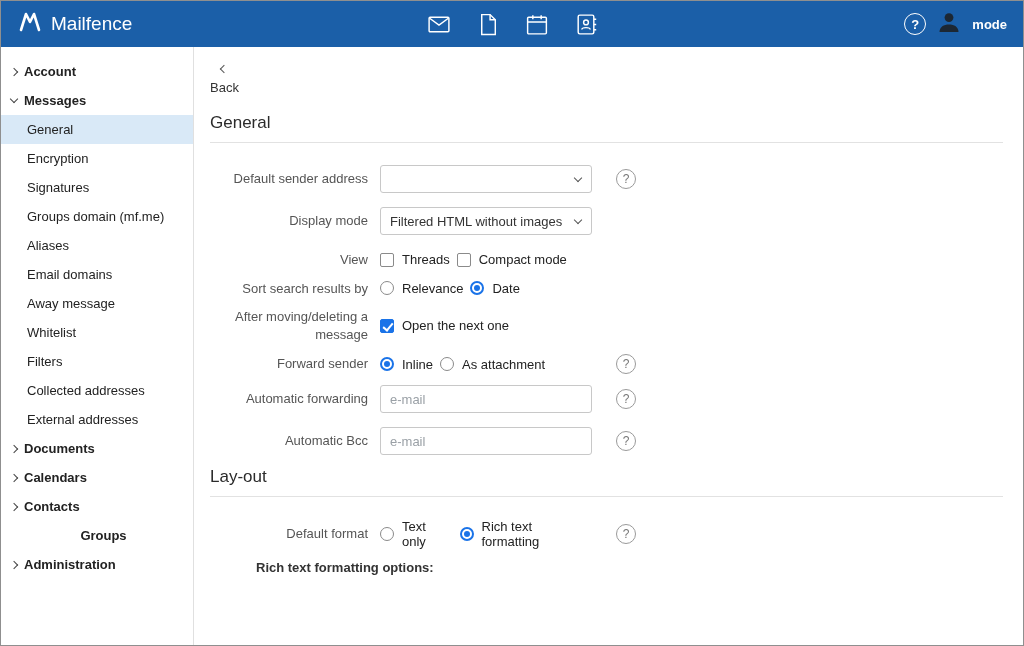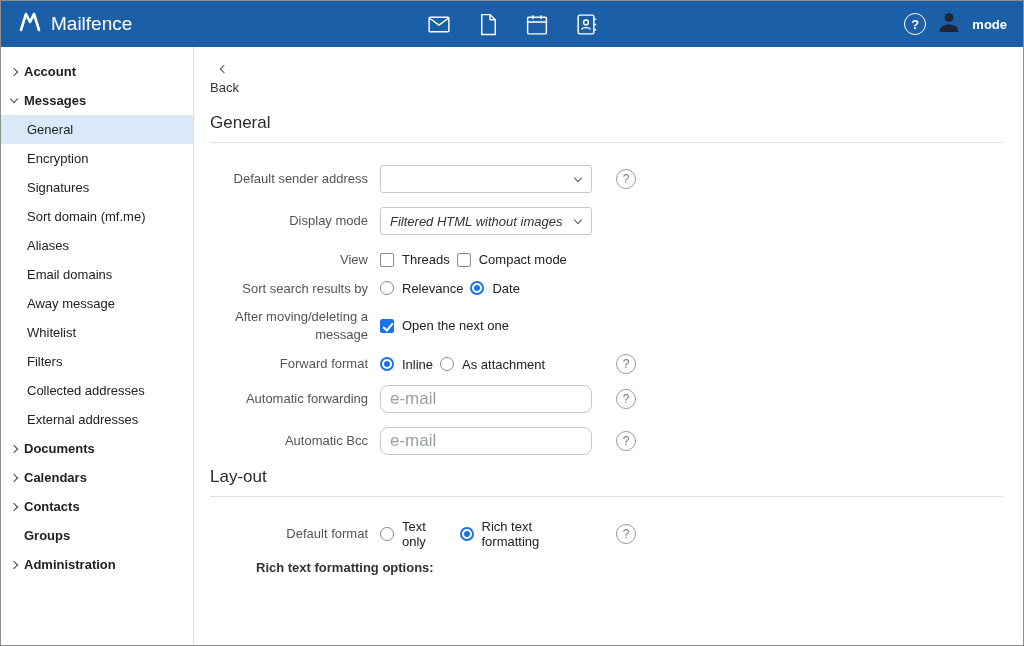--- a/index.html
+++ b/index.html
@@ -17,40 +17,40 @@
   .center-icons{position:absolute;left:50%;transform:translateX(-50%);display:flex;gap:23px;align-items:center;}
   .icon-btn{width:26px;height:26px;display:flex;align-items:center;justify-content:center;cursor:pointer;}
   .top-right{margin-left:auto;display:flex;align-items:center;gap:11px;}
   .help-round{width:22px;height:22px;border:1.5px solid #fff;border-radius:50%;display:flex;align-items:center;justify-content:center;font-size:13px;font-weight:bold;cursor:pointer;}
   .username{font-weight:bold;font-size:13px;}
 
   
   .main{flex:1;display:flex;min-height:0;}
   .sidebar{width:193px;border-right:1px solid #e0e0e0;padding-top:10px;flex-shrink:0;font-size:13px;color:#222;overflow:hidden;}
   .side-top{display:flex;align-items:center;gap:7px;padding:7px 10px;font-weight:bold;cursor:pointer;}
-  .side-top.no-chev{padding-left:23px;}
+  .side-top.no-chev{padding-left:23px;justify-content:center;}
   .side-sub{padding:7px 10px 7px 26px;cursor:pointer;}
   .side-sub.selected{background:var(--selected-bg);}
   .chev{width:6px;height:6px;border-right:1.4px solid #444;border-bottom:1.4px solid #444;display:inline-block;flex-shrink:0;}
   .chev.right{transform:rotate(-45deg);}
   .chev.down{transform:rotate(45deg);margin-top:-3px;}
   .chev.left{transform:rotate(135deg);border-color:#555;}
 
   
   .content{flex:1;padding:13px 20px 0 16px;overflow:hidden;font-size:13px;color:#333;}
   .back{display:inline-flex;align-items:center;gap:8px;cursor:pointer;margin-bottom:18px;color:#333;flex-direction:column;}
   .sec-h{font-size:17px;font-weight:400;color:#2b2b2b;margin-bottom:9px;}
   .sec-hr{border:none;border-top:1px solid #e2e2e2;margin:0 0 22px 0;}
   .row{display:flex;align-items:center;margin-bottom:14px;}
   .row.tight{margin-bottom:11px;}
   .row-label{width:170px;flex-shrink:0;text-align:right;padding-right:12px;color:#555;line-height:1.35;}
   .ctl{width:212px;flex-shrink:0;}
-  .selectbox{height:28px;border:1px solid #c8c8c8;border-radius:3px;display:flex;align-items:center;padding:0 26px 0 9px;position:relative;cursor:pointer;background:#fff;color:#333;white-space:nowrap;overflow:hidden;font-style:italic;}
+  .selectbox{height:28px;border:1px solid #c8c8c8;border-radius:3px;display:flex;align-items:center;padding:0 26px 0 9px;position:relative;cursor:pointer;background:#fff;color:#333;white-space:nowrap;overflow:hidden;}
   .sel-chev{position:absolute;right:10px;top:9px;width:6px;height:6px;border-right:1.4px solid #555;border-bottom:1.4px solid #555;transform:rotate(45deg);}
-  .textinput{width:212px;height:28px;border:1px solid #c8c8c8;border-radius:8px;padding:0 9px;font:inherit;font-size:17px;color:#333;outline:none;}
+  .textinput{width:212px;height:28px;border:1px solid #c8c8c8;border-radius:3px;padding:0 9px;font:inherit;font-size:13px;color:#333;outline:none;}
   .textinput::placeholder{color:#9aa0a6;}
   .opts{display:flex;flex-direction:row;gap:7px;}
   .opt{display:flex;align-items:center;gap:8px;cursor:pointer;}
   .cb{width:14px;height:14px;border:1px solid #8a8a8a;border-radius:2px;background:#fff;position:relative;flex-shrink:0;}
   .cb.checked{background:var(--accent);border-color:var(--accent);}
   .cb.checked::after{content:"";position:absolute;left:4px;top:1px;width:4px;height:8px;border:solid #fff;border-width:0 2px 2px 0;transform:rotate(40deg);}
   .rd{width:14px;height:14px;border:1px solid #8a8a8a;border-radius:50%;background:#fff;position:relative;flex-shrink:0;}
   .rd.checked{border:2px solid var(--accent);}
   .rd.checked::after{content:"";position:absolute;left:2px;top:2px;width:6px;height:6px;border-radius:50%;background:var(--accent);}
   .opt-label{color:#222;}
@@ -124,21 +124,21 @@
         <span class="chev right"></span>
         <span>Account</span>
       </div>
       <div class="side-top">
         <span class="chev down"></span>
         <span>Messages</span>
       </div>
       <div class="side-sub selected"><span>General</span></div>
       <div class="side-sub"><span>Encryption</span></div>
       <div class="side-sub"><span>Signatures</span></div>
-      <div class="side-sub"><span>Sort domain (mf.me)</span></div>
+      <div class="side-sub"><span>Groups domain (mf.me)</span></div>
       <div class="side-sub"><span>Aliases</span></div>
       <div class="side-sub"><span>Email domains</span></div>
       <div class="side-sub"><span>Away message</span></div>
       <div class="side-sub"><span>Whitelist</span></div>
       <div class="side-sub"><span>Filters</span></div>
       <div class="side-sub"><span>Collected addresses</span></div>
       <div class="side-sub"><span>External addresses</span></div>
       <div class="side-top">
         <span class="chev right"></span>
         <span>Documents</span>
@@ -229,21 +229,21 @@
         <div class="ctl opts">
           <div class="opt">
             <span class="cb checked"></span>
             <span class="opt-label">Open the next one</span>
           </div>
         </div>
       </div>
 
       
       <div class="row tight">
-        <div class="row-label">Forward format</div>
+        <div class="row-label">Forward sender</div>
         <div class="ctl opts">
           <div class="opt">
             <span class="rd checked"></span>
             <span class="opt-label">Inline</span>
           </div>
           <div class="opt">
             <span class="rd"></span>
             <span class="opt-label">As attachment</span>
           </div>
         </div>

